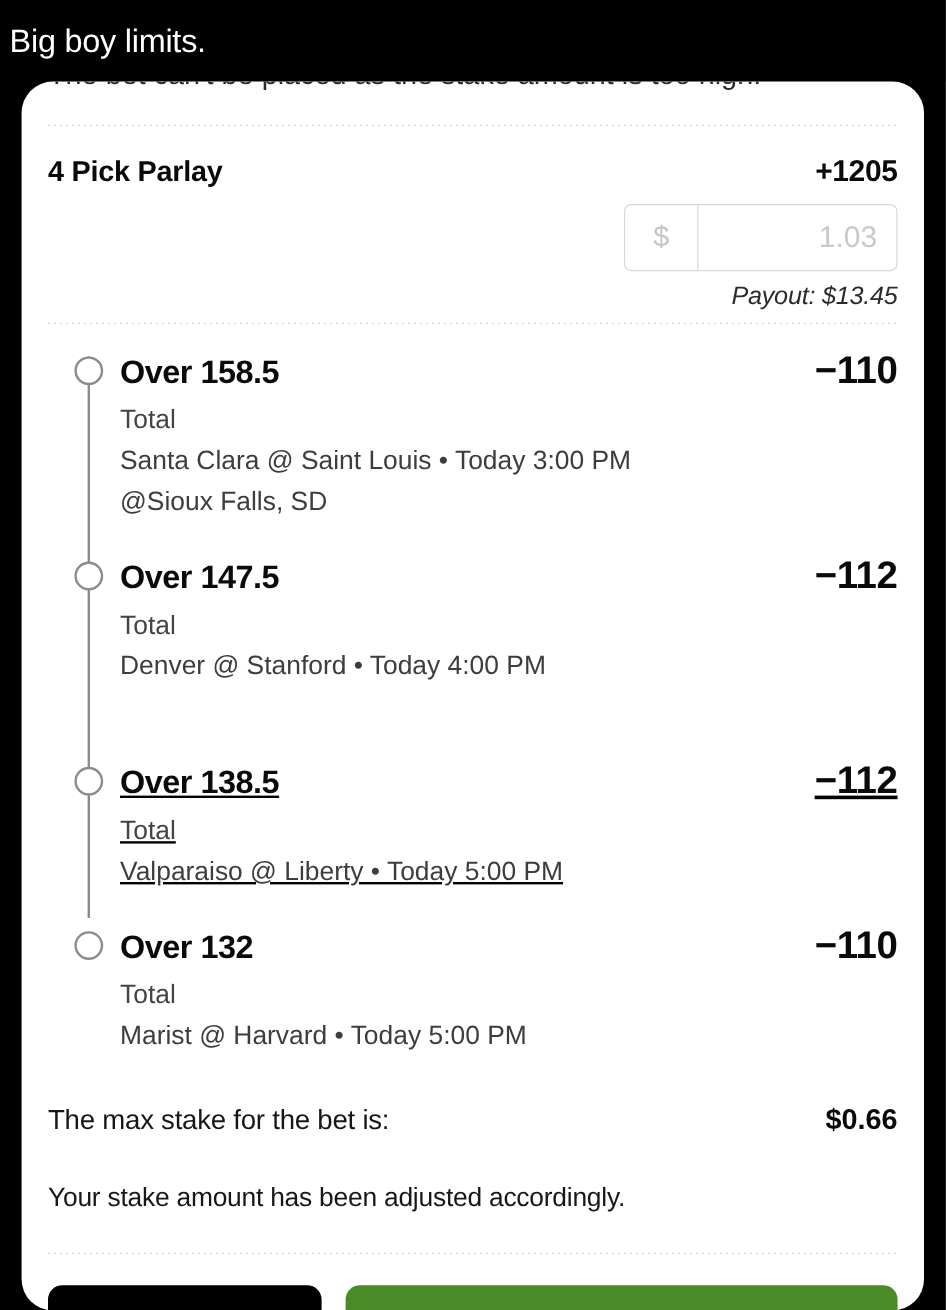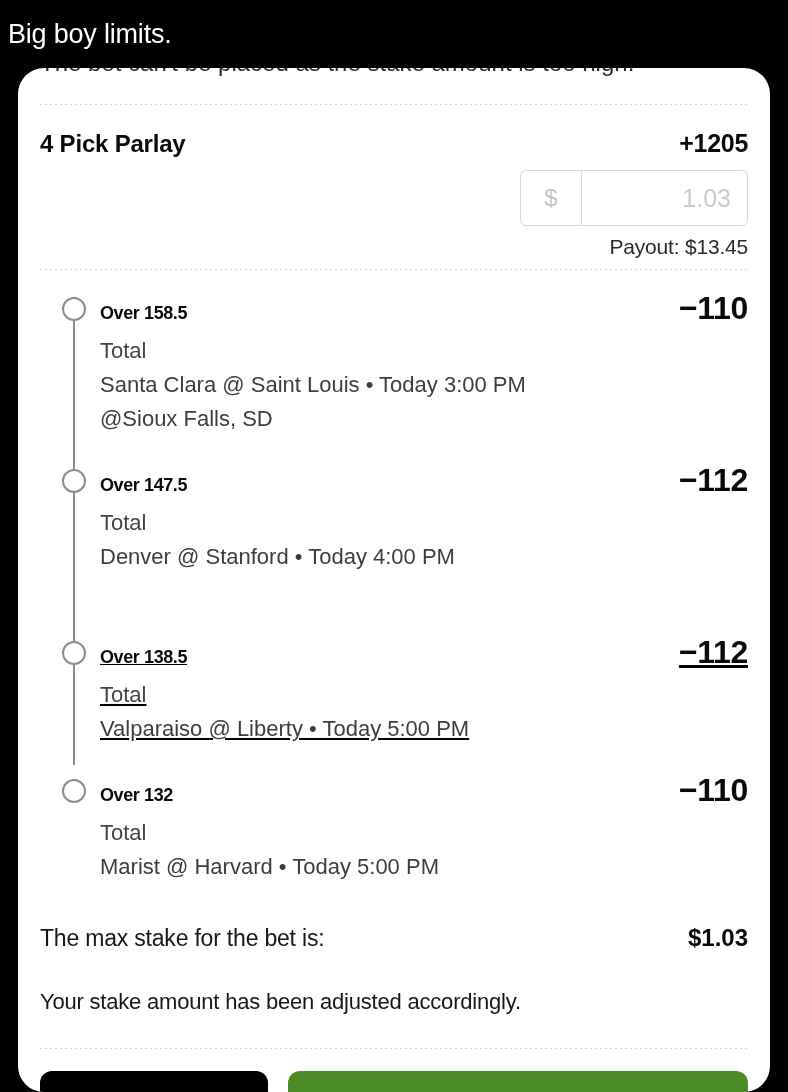--- a/index.html
+++ b/index.html
@@ -109,20 +109,21 @@
     font-size: 25px;
     color: #c9c9c9;
   }
   .payout-row {
     text-align: right;
     font-size: 21px;
     color: #2b2b2b;
     margin-top: 9px;
     padding-bottom: 10px;
     letter-spacing: -0.2px;
+    font-style: italic;
   }
 
   
   .legs {
     position: relative;
     padding-top: 20px;
     padding-bottom: 4px;
   }
   .leg-line {
     position: absolute;
@@ -143,21 +144,21 @@
     border-radius: 50%;
     background: #ffffff;
     z-index: 2;
   }
   .leg-top {
     display: flex;
     align-items: baseline;
     justify-content: space-between;
   }
   .leg-name {
-    font-size: 18px;
+    font-size: 27px;
     font-weight: 700;
     color: #0a0a0a;
     letter-spacing: -0.4px;
     line-height: 30px;
   }
   .leg-odds {
     font-size: 32px;
     font-weight: 700;
     color: #0a0a0a;
     letter-spacing: -0.3px;
@@ -298,21 +299,21 @@
           <div class="leg-name">Over 132</div>
           <div class="leg-odds">−110</div>
         </div>
         <div class="leg-market">Total</div>
         <div class="leg-match">Marist @ Harvard • Today 5:00 PM</div>
       </div>
     </div>
 
     <div class="maxstake-row">
       <div class="maxstake-label">The max stake for the bet is:</div>
-      <div class="maxstake-value">$1.03</div>
+      <div class="maxstake-value">$0.66</div>
     </div>
 
     <div class="adjust-note">Your stake amount has been adjusted accordingly.</div>
 
     <div class="dotted"></div>
   </div>
 
   <div class="btn-row">
     <div class="btn btn-secondary"></div>
     <div class="btn btn-primary"></div>

